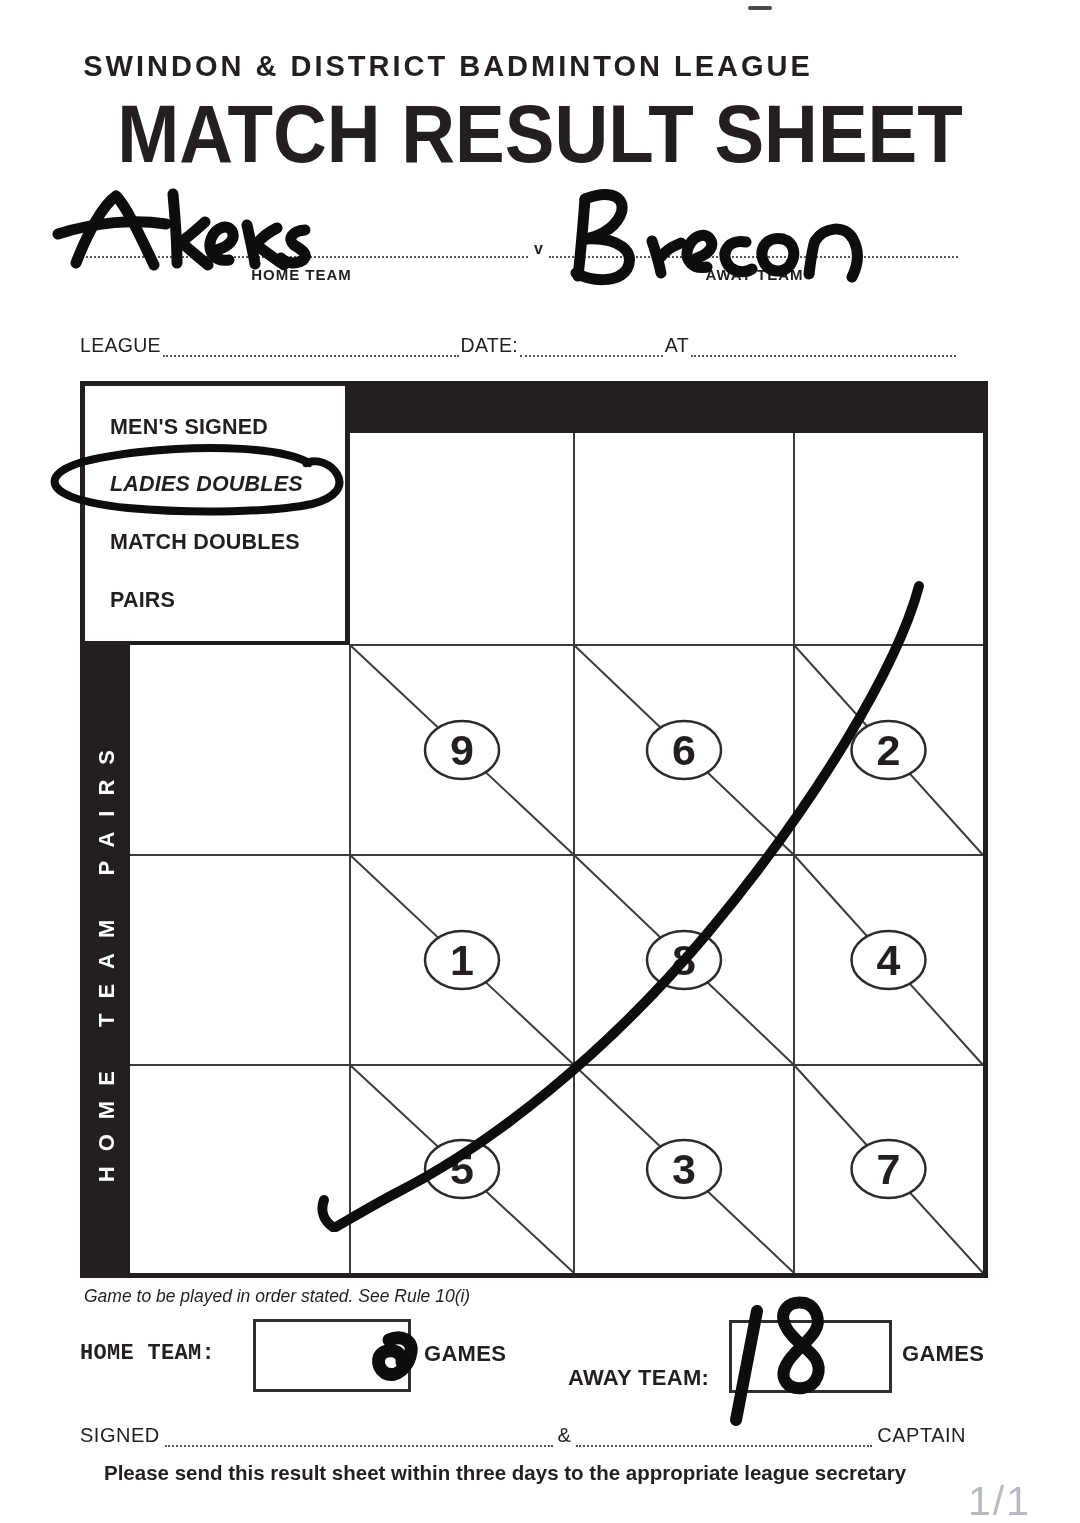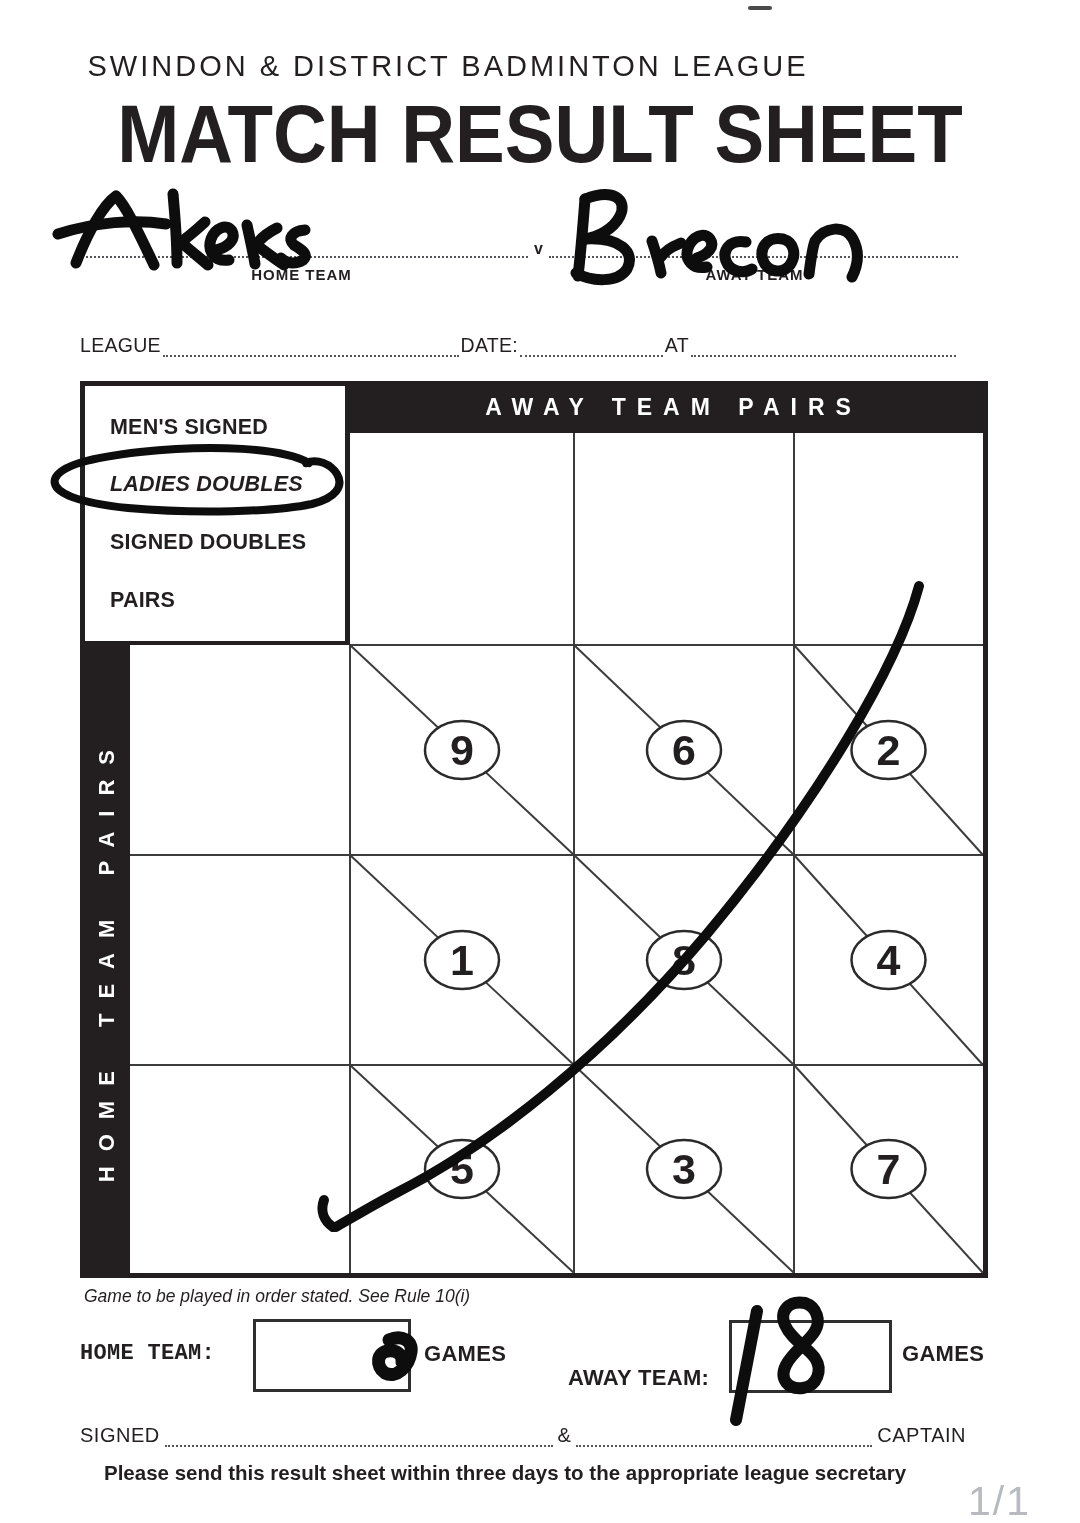--- a/index.html
+++ b/index.html
@@ -3,21 +3,21 @@
 <meta charset="utf-8">
 <style>
   html,body{margin:0;padding:0;}
   body{
     width:1080px;height:1523px;position:relative;background:#ffffff;
     font-family:"Liberation Sans","DejaVu Sans",sans-serif;color:#231f20;
     overflow:hidden;
   }
   .abs{position:absolute;}
   
-  .subtitle{top:50px;left:0;width:896px;text-align:center;font-size:29px;font-weight:400;letter-spacing:3px;}
+  .subtitle{top:50px;left:0;width:896px;text-align:center;font-size:29px;font-weight:700;letter-spacing:3px;}
   .main-title{top:86px;left:0;width:1080px;text-align:center;font-size:76px;font-weight:800;letter-spacing:0px;transform:scale(.98,1.08);transform-origin:50% 0;}
   
   .leader{border-bottom:2px dotted #55565a;height:16px;}
   
   .teamline{top:240px;left:78px;width:880px;display:flex;align-items:flex-end;}
   .teamline .l1{flex:44;}
   .teamline .l2{flex:40;}
   .vs{font-size:16px;font-weight:600;margin:0 6px 0 6px;line-height:18px;}
   .team-caption{top:266px;text-align:center;font-size:15px;font-weight:600;letter-spacing:1px;}
   .team-caption.home{left:78px;width:447px;}
@@ -117,27 +117,26 @@
         <text x="382" y="803" text-anchor="middle" fill="#231f20" font-size="43" font-weight="700" font-family="&quot;Liberation Sans&quot;,&quot;DejaVu Sans&quot;,sans-serif">5</text>
         <line x1="494" y1="684" x2="714" y2="892" stroke="#3c3c3c" stroke-width="2"></line>
         <ellipse cx="604" cy="788" rx="37" ry="29" fill="#ffffff" stroke="#2b2b2b" stroke-width="2.5"></ellipse>
         <text x="604" y="803" text-anchor="middle" fill="#231f20" font-size="43" font-weight="700" font-family="&quot;Liberation Sans&quot;,&quot;DejaVu Sans&quot;,sans-serif">3</text>
         <line x1="714" y1="684" x2="903" y2="892" stroke="#3c3c3c" stroke-width="2"></line>
         <ellipse cx="808.5" cy="788" rx="37" ry="29" fill="#ffffff" stroke="#2b2b2b" stroke-width="2.5"></ellipse>
         <text x="808.5" y="803" text-anchor="middle" fill="#231f20" font-size="43" font-weight="700" font-family="&quot;Liberation Sans&quot;,&quot;DejaVu Sans&quot;,sans-serif">7</text>
       </g>
     <rect x="2.5" y="2.5" width="903" height="892" fill="none" stroke="#231f20" stroke-width="5"></rect>
   </svg>
-  <div class="away-header">AWAY TEAM PAIRS</div>
   <div class="home-header">
     <span>HOME TEAM PAIRS</span>
   </div>
   <div class="cat cat0">MEN'S SIGNED</div>
   <div class="cat cat1">LADIES DOUBLES</div>
-  <div class="cat cat2">SIGNED DOUBLES</div>
+  <div class="cat cat2">MATCH DOUBLES</div>
   <div class="cat cat3">PAIRS</div>
 </div>
 
 <div class="abs gamenote">Game to be played in order stated.  See Rule 10(i)</div>
 
 <div class="abs biglabel hlabel">HOME TEAM:</div>
 <div class="abs scorebox hbox"></div>
 <div class="abs biglabel g1">GAMES</div>
 <div class="abs biglabel alabel">AWAY TEAM:</div>
 <div class="abs scorebox abox"></div>

